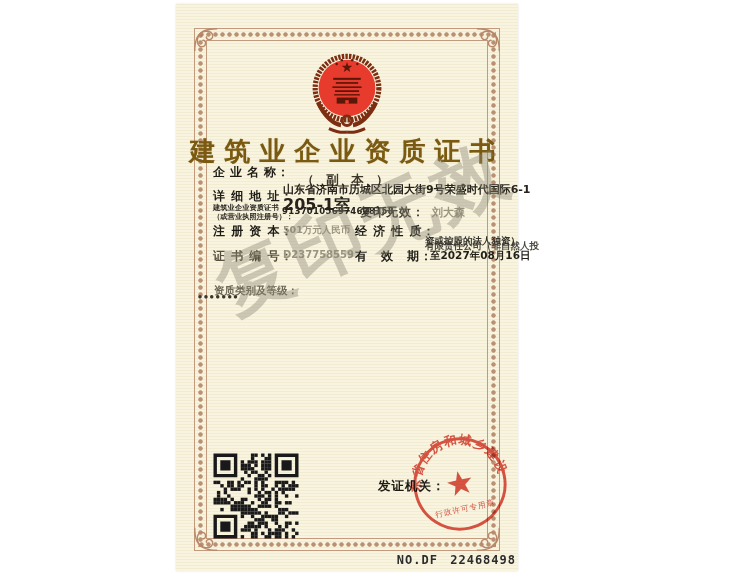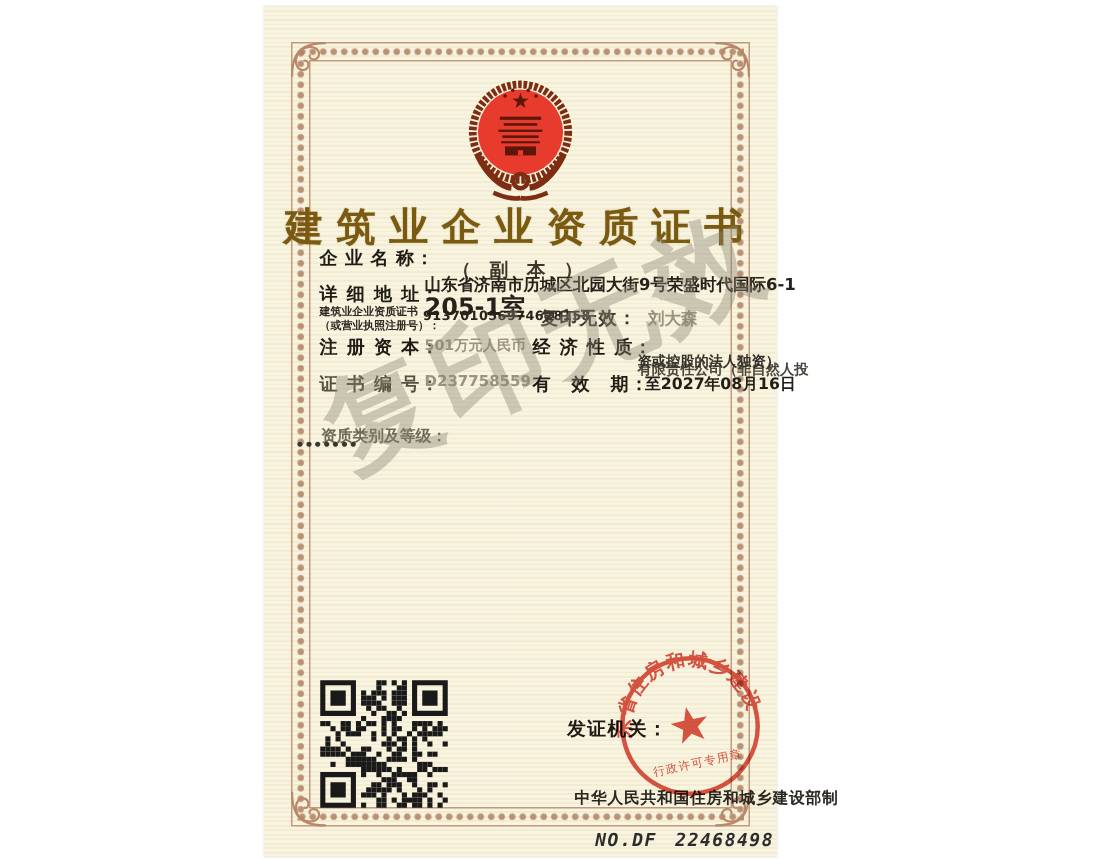--- a/index.html
+++ b/index.html
@@ -68,21 +68,21 @@
   .date-row .num{font-family:"DejaVu Serif","Liberation Serif",serif;font-weight:bold;}
   .d-year{font-size:11.5px;transform:translateY(2px);margin-right:9px;}
   .d-mm,.d-dd{font-size:10px;transform:translateY(5px);margin:0 3px;}
   .d-day-u{margin-left:7px;}
   .made-by{position:absolute;left:160px;top:521px;width:270px;text-align:center;
     font-size:10.5px;font-weight:bold;color:#2a2620;z-index:2;letter-spacing:.5px;}
   
   .footer-query{position:absolute;left:7px;top:552px;font-size:9.5px;color:#3a3a3a;z-index:2;}
   .serial{position:absolute;right:2px;top:549px;z-index:2;
     font-family:"DejaVu Sans Mono","Liberation Mono",monospace;
-    font-size:12px;font-weight:bold;color:#2c2c2c;letter-spacing:1px;font-style:italic;}
+    font-size:12px;font-weight:bold;color:#2c2c2c;letter-spacing:1px;}
   .serial span{margin-left:4px;}
 </style>
 </head>
 <body>
 
 <div class="paper">
 
   <div class="frame">
     <div class="lace-h lace-top"></div>
     <div class="lace-h lace-bottom"></div>
@@ -416,20 +416,19 @@
         <text fill="#d63a2c" font-size="14.5" font-weight="bold" letter-spacing="1.5">
           <textPath href="#sealArc" startOffset="50%" text-anchor="middle">山东省住房和城乡建设厅</textPath>
         </text>
         <polygon points="60,45 63.53,55.15 74.27,55.36 65.71,61.85 68.82,72.14 60,66 51.18,72.14 54.29,61.85 45.73,55.36 56.47,55.15" fill="#d63a2c"></polygon>
         <text x="60" y="92" text-anchor="middle" font-size="9" fill="#d63a2c" letter-spacing="1">行政许可专用章</text>
       </g>
     </svg>
   </div>
 
 
-  <div class="made-by">中华人民共和国住房和城乡建设部制</div>
 
   <div class="serial">
     <span>NO.DF</span>
     <span>22468498</span>
   </div>
 
 </div>
 
 </body></html>

